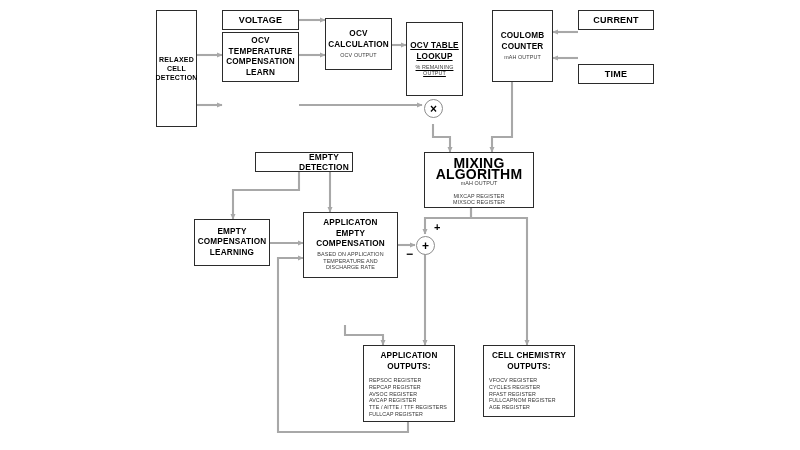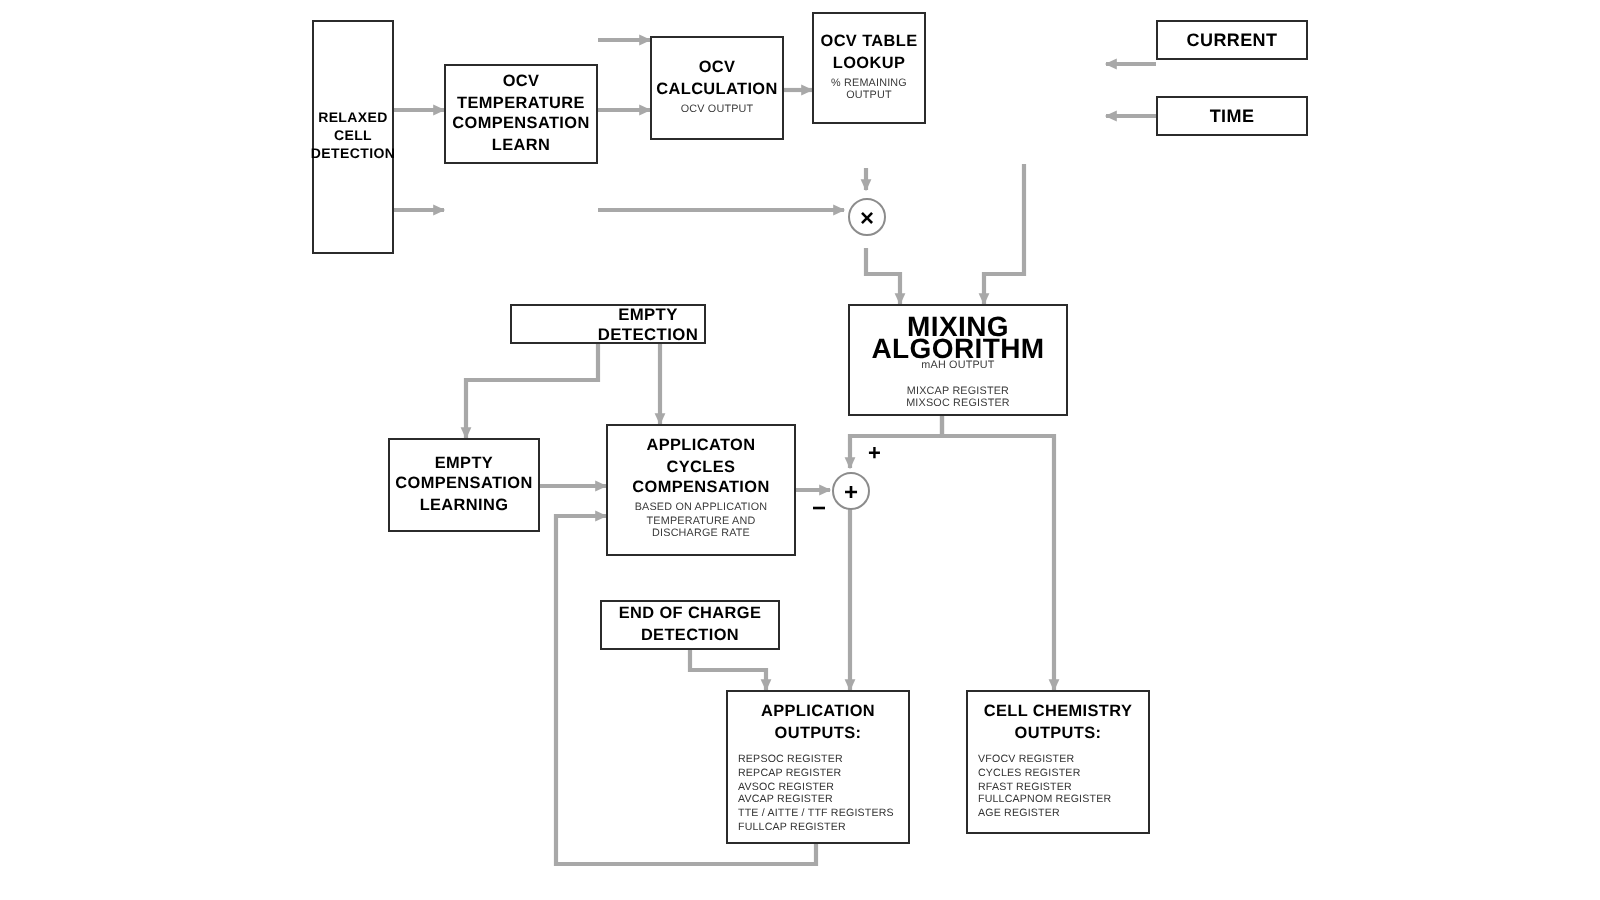--- a/index.html
+++ b/index.html
@@ -122,48 +122,56 @@
       <path d="M408,422 L408,432 L278,432 L278,258 L303,258"></path>
     </g>
   </svg>
 
   <div class="node" style="left:156px;top:10px;width:41px;height:117px;">
     <div class="title" style="white-space:pre-line;font-size:7px;line-height:9px;">RELAXED
 CELL
 DETECTION</div>
   </div>
 
+  <div class="node" style="left:222px;top:10px;width:77px;height:20px;">
+    <div class="title" style="white-space:pre-line;font-size:9px;">VOLTAGE</div>
+  </div>
 
   <div class="node" style="left:222px;top:32px;width:77px;height:50px;">
     <div class="title" style="white-space:pre-line;">OCV
 TEMPERATURE
 COMPENSATION
 LEARN</div>
   </div>
 
 
   <div class="node" style="left:325px;top:18px;width:67px;height:52px;">
     <div class="title" style="white-space:pre-line;">OCV
 CALCULATION</div>
     <div class="sub" style="white-space:pre-line;">OCV OUTPUT</div>
   </div>
 
-  <div class="node" style="left:406px;top:6px;width:57px;height:56px;">
+  <div class="node" style="left:406px;top:22px;width:57px;height:74px;text-decoration:underline;">
     <div class="title" style="white-space:pre-line;">OCV TABLE
 LOOKUP</div>
     <div class="sub" style="white-space:pre-line;">% REMAINING
 OUTPUT</div>
   </div>
 
+  <div class="node" style="left:492px;top:10px;width:61px;height:72px;">
+    <div class="title" style="white-space:pre-line;">COULOMB
+COUNTER</div>
+    <div class="sub" style="white-space:pre-line;">mAH OUTPUT</div>
+  </div>
 
   <div class="node" style="left:578px;top:10px;width:76px;height:20px;">
     <div class="title" style="font-size:9px;">CURRENT</div>
   </div>
 
-  <div class="node" style="left:578px;top:48px;width:76px;height:20px;">
+  <div class="node" style="left:578px;top:64px;width:76px;height:20px;">
     <div class="title" style="font-size:9px;">TIME</div>
   </div>
 
   <div class="op" style="left:424px;top:99px;">
     <span>×</span>
   </div>
 
   <div class="node top-title" style="left:424px;top:152px;width:110px;height:56px;">
     <div class="title" style="white-space:pre-line;font-size:14px;">MIXING ALGORITHM</div>
     <div class="sub" style="white-space:pre-line;margin-top:1px;">mAH OUTPUT</div>
@@ -176,37 +184,33 @@
   </div>
 
   <div class="node" style="left:194px;top:219px;width:76px;height:47px;">
     <div class="title" style="white-space:pre-line;">EMPTY
 COMPENSATION
 LEARNING</div>
   </div>
 
   <div class="node top-title" style="left:303px;top:212px;width:95px;height:66px;">
     <div class="title" style="white-space:pre-line;">APPLICATON
-CYCLES
+EMPTY
 COMPENSATION</div>
     <div class="sub" style="white-space:pre-line;">BASED ON APPLICATION
 TEMPERATURE AND
 DISCHARGE RATE</div>
   </div>
 
   <div class="op" style="left:416px;top:236px;">
     <span>+</span>
   </div>
   <div class="sign" style="left:434px;top:222px;">+</div>
   <div class="sign" style="left:406px;top:248px;font-size:12px;">−</div>
 
-  <div class="node" style="left:300px;top:300px;width:90px;height:25px;">
-    <div class="title" style="white-space:pre-line;">END OF CHARGE
-DETECTION</div>
-  </div>
 
   <div class="node top-title" style="left:363px;top:345px;width:92px;height:77px;">
     <div class="title" style="white-space:pre-line;">APPLICATION
 OUTPUTS:</div>
     <div class="reglist" style="white-space:pre-line;">REPSOC REGISTER
 REPCAP REGISTER
 AVSOC REGISTER
 AVCAP REGISTER
 TTE / AITTE / TTF REGISTERS
 FULLCAP REGISTER</div>

